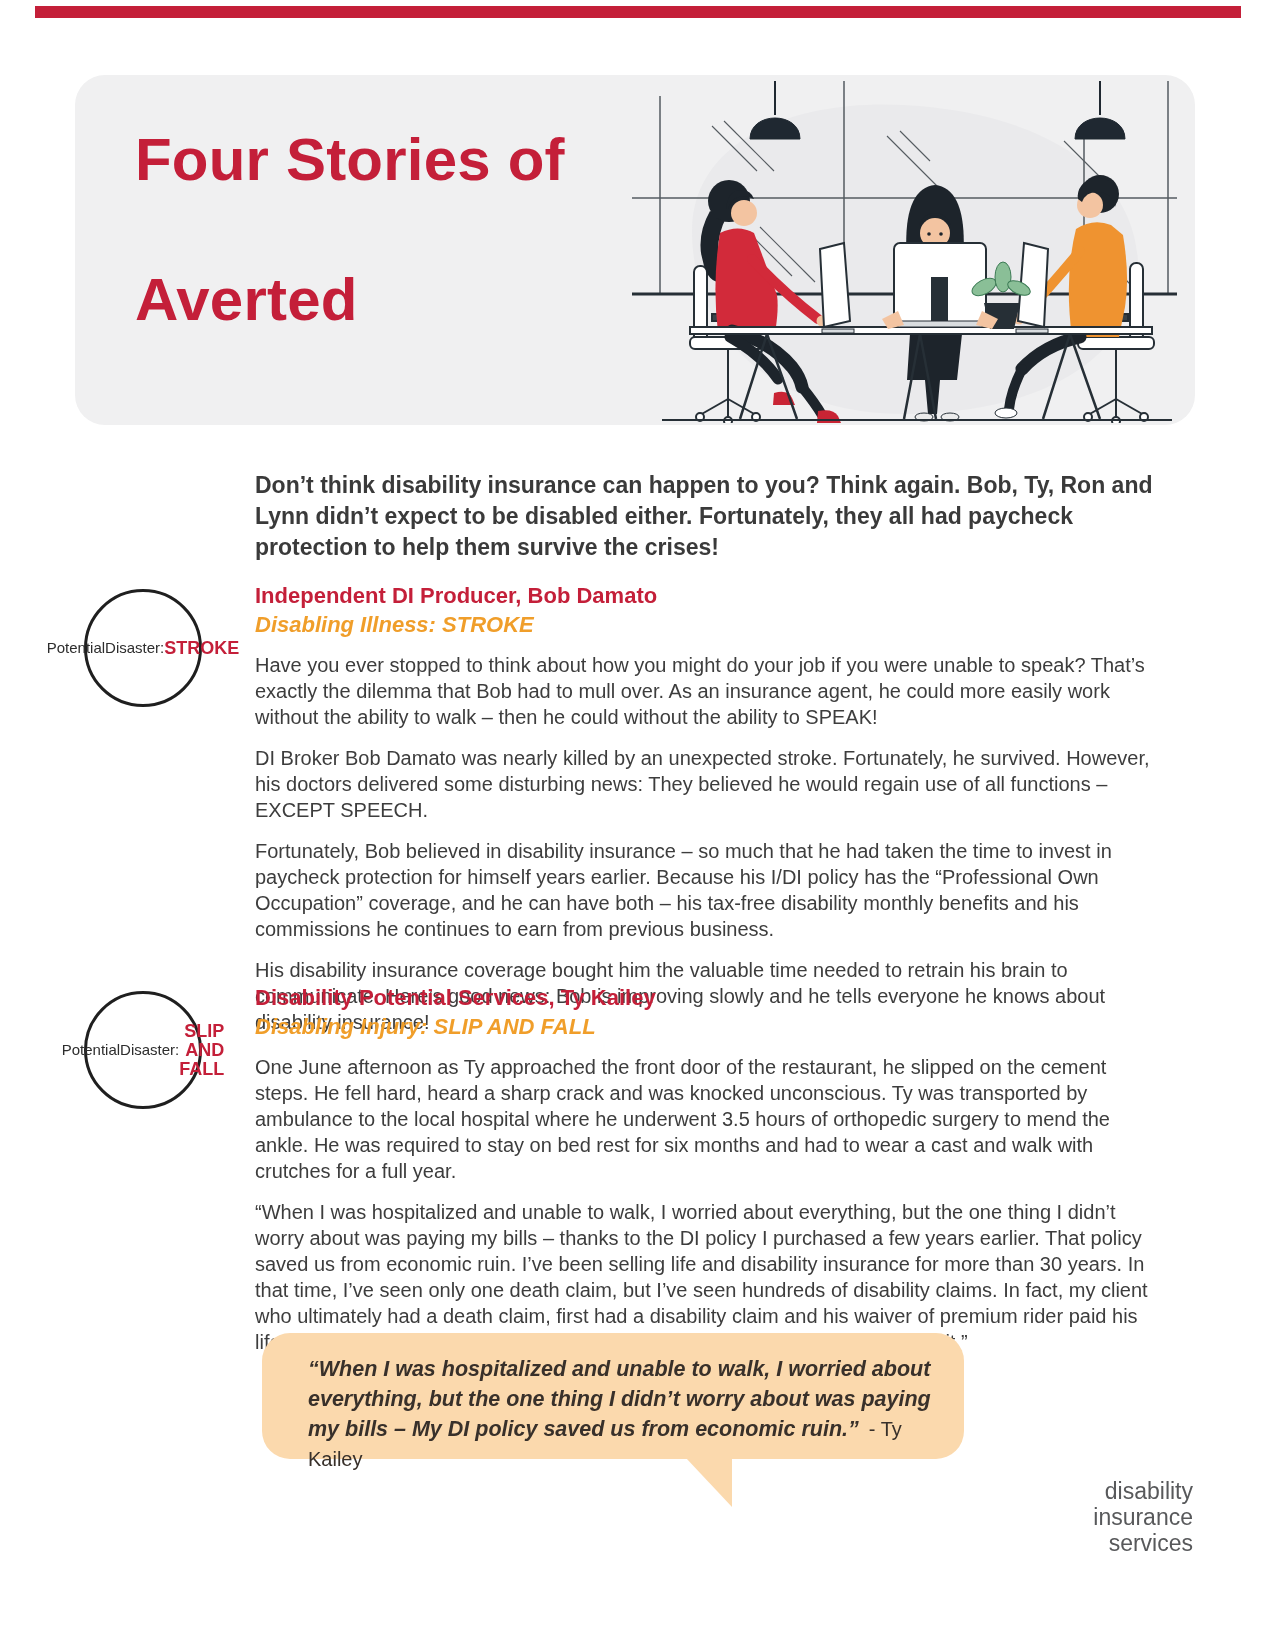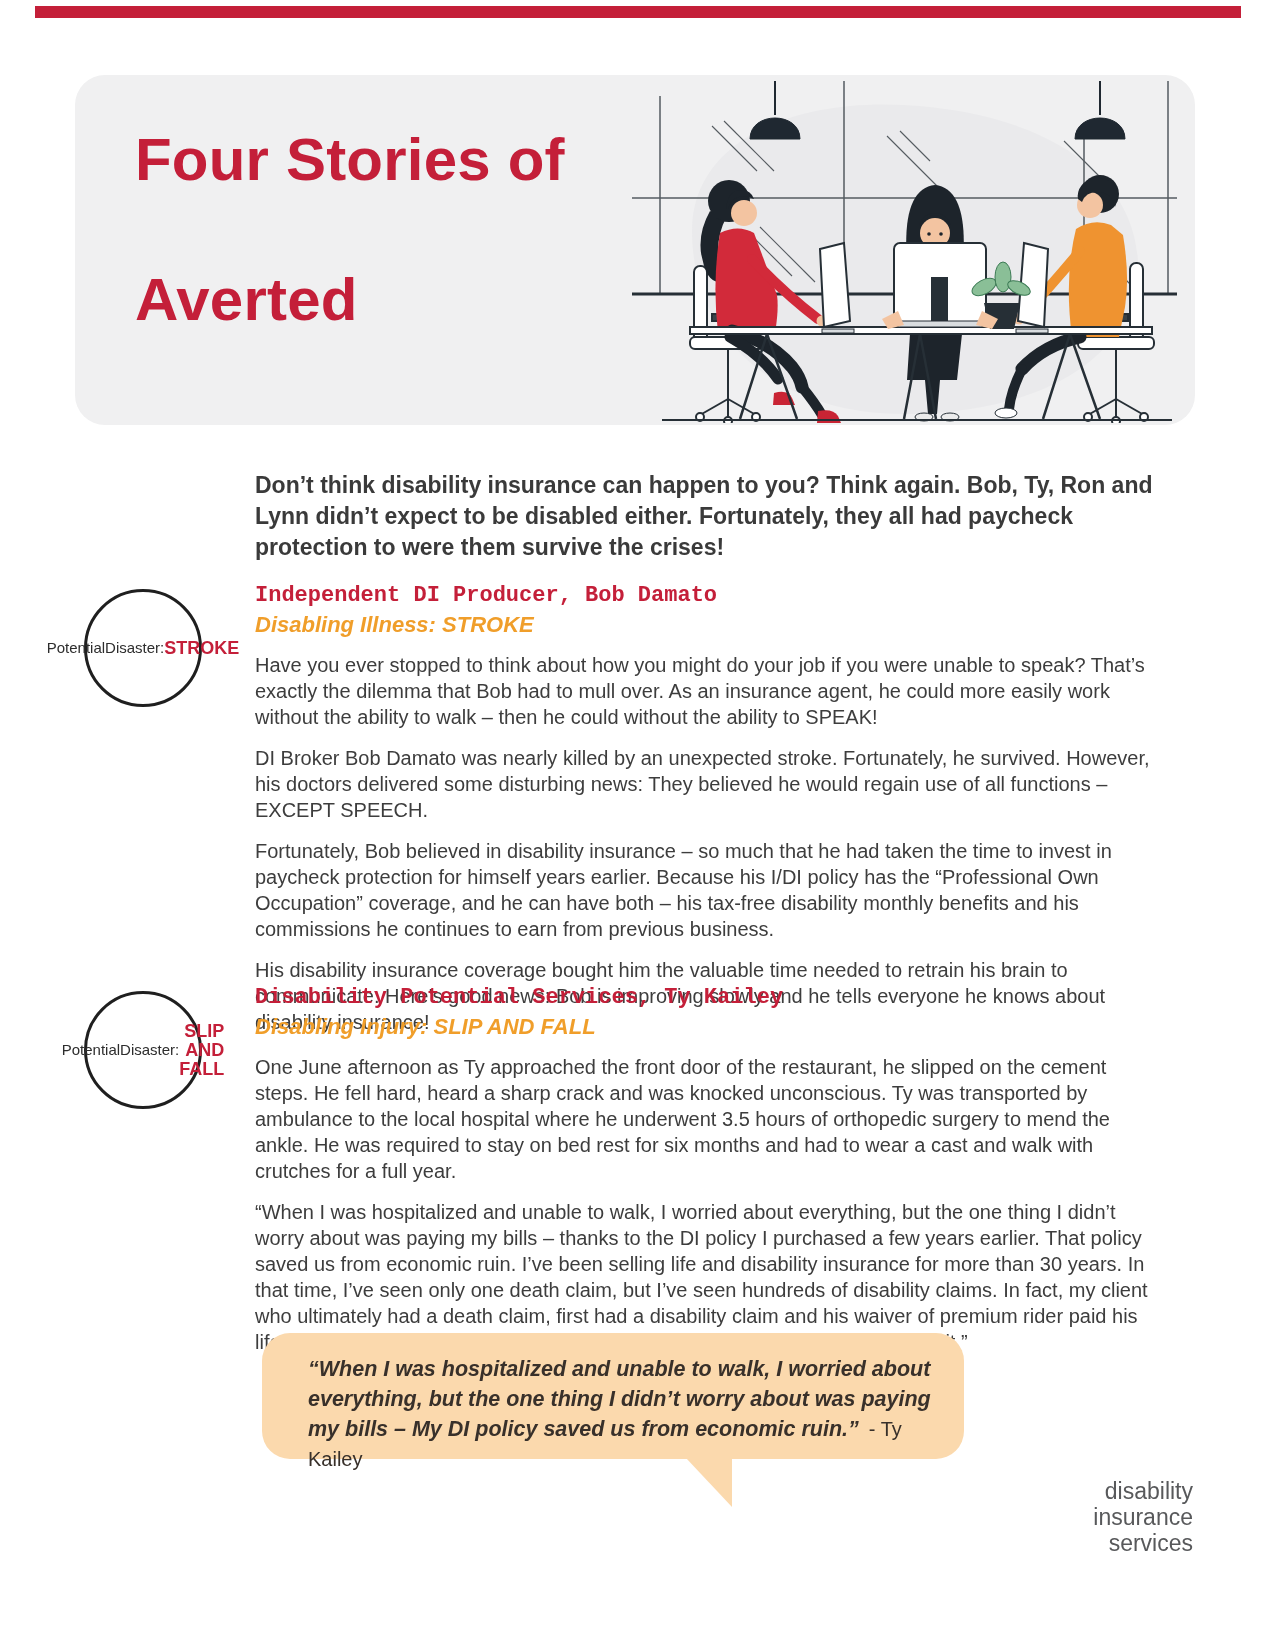--- a/index.html
+++ b/index.html
@@ -10,21 +10,21 @@
   .top-bar{position:absolute;left:35px;top:6px;width:1206px;height:12px;background:#c41f39;}
   .hero-card{position:absolute;left:75px;top:75px;width:1120px;height:350px;background:#f0f0f1;border-radius:30px;}
   .page-title{position:absolute;left:60px;top:50px;margin:0;font-size:60px;line-height:70px;font-weight:bold;color:#c41f39;letter-spacing:.2px;}
   .illustration{position:absolute;right:18px;top:6px;}
 
   .intro{position:absolute;left:255px;top:447px;width:912px;font-size:23px;line-height:31px;font-weight:bold;color:#3a3a3a;}
 
   .section{position:absolute;left:255px;width:910px;}
   .sec-1{top:582px;}
   .sec-2{top:984px;}
-  .section h2{margin:0 0 3px 0;font-size:22px;line-height:27px;font-weight:bold;color:#c41f39;font-family:Liberation Mono, monospace;}
+  .section h2{margin:0 0 3px 0;font-size:22px;line-height:27px;font-weight:bold;color:#c41f39;}
   .section h3{margin:0 0 14px 0;font-size:22px;line-height:26px;font-weight:bold;font-style:italic;color:#f09e2a;}
   .section p{margin:0 0 15px 0;font-size:20px;line-height:26px;color:#3d3d3d;}
 
   .badge{position:absolute;left:84px;width:112px;height:112px;border:3px solid #1f1f1f;border-radius:50%;
     background:#fff;display:flex;flex-direction:row;align-items:center;justify-content:center;text-align:center;}
   .badge-1{top:589px;}
   .badge-2{top:991px;}
   .badge .lbl{font-size:15px;line-height:18px;color:#2d2d2d;}
   .badge .divider{width:78px;border:none;border-top:1.5px solid #4a4a4a;margin:5px 0 4px 0;}
   .badge .disaster{font-size:18px;line-height:19px;font-weight:bold;color:#c41f39;max-width:92px;text-align:right;}
@@ -170,21 +170,21 @@
       <ellipse cx="371" cy="196" rx="8" ry="15" fill="#8abf97" stroke="#3c7a54"></ellipse>
       <ellipse cx="387" cy="207" rx="12" ry="6" fill="#8abf97" stroke="#3c7a54" transform="rotate(24 387 207)"></ellipse>
       <path d="M352,222 h36 l-6,26 h-24 z" fill="#262f36"></path>
     </g>
 
     <polygon points="250,238 266,230 272,244 256,248" fill="#f3c4a1"></polygon>
     <polygon points="366,238 350,230 344,244 360,248" fill="#f3c4a1"></polygon>
   </svg>
 </div>
 
-<p class="intro">Don’t think disability insurance can happen to you? Think again. Bob, Ty, Ron and Lynn didn’t expect to be disabled either. Fortunately, they all had paycheck protection to were them survive the crises!</p>
+<p class="intro">Don’t think disability insurance can happen to you? Think again. Bob, Ty, Ron and Lynn didn’t expect to be disabled either. Fortunately, they all had paycheck protection to help them survive the crises!</p>
 
 <div class="badge badge-1">
   <span class="lbl">Potential</span>
   <span class="lbl">Disaster:</span>
   <hr class="divider">
   <span class="disaster">STROKE</span>
 </div>
 
 <div class="section sec-1">
   <h2>Independent DI Producer, Bob Damato</h2>

